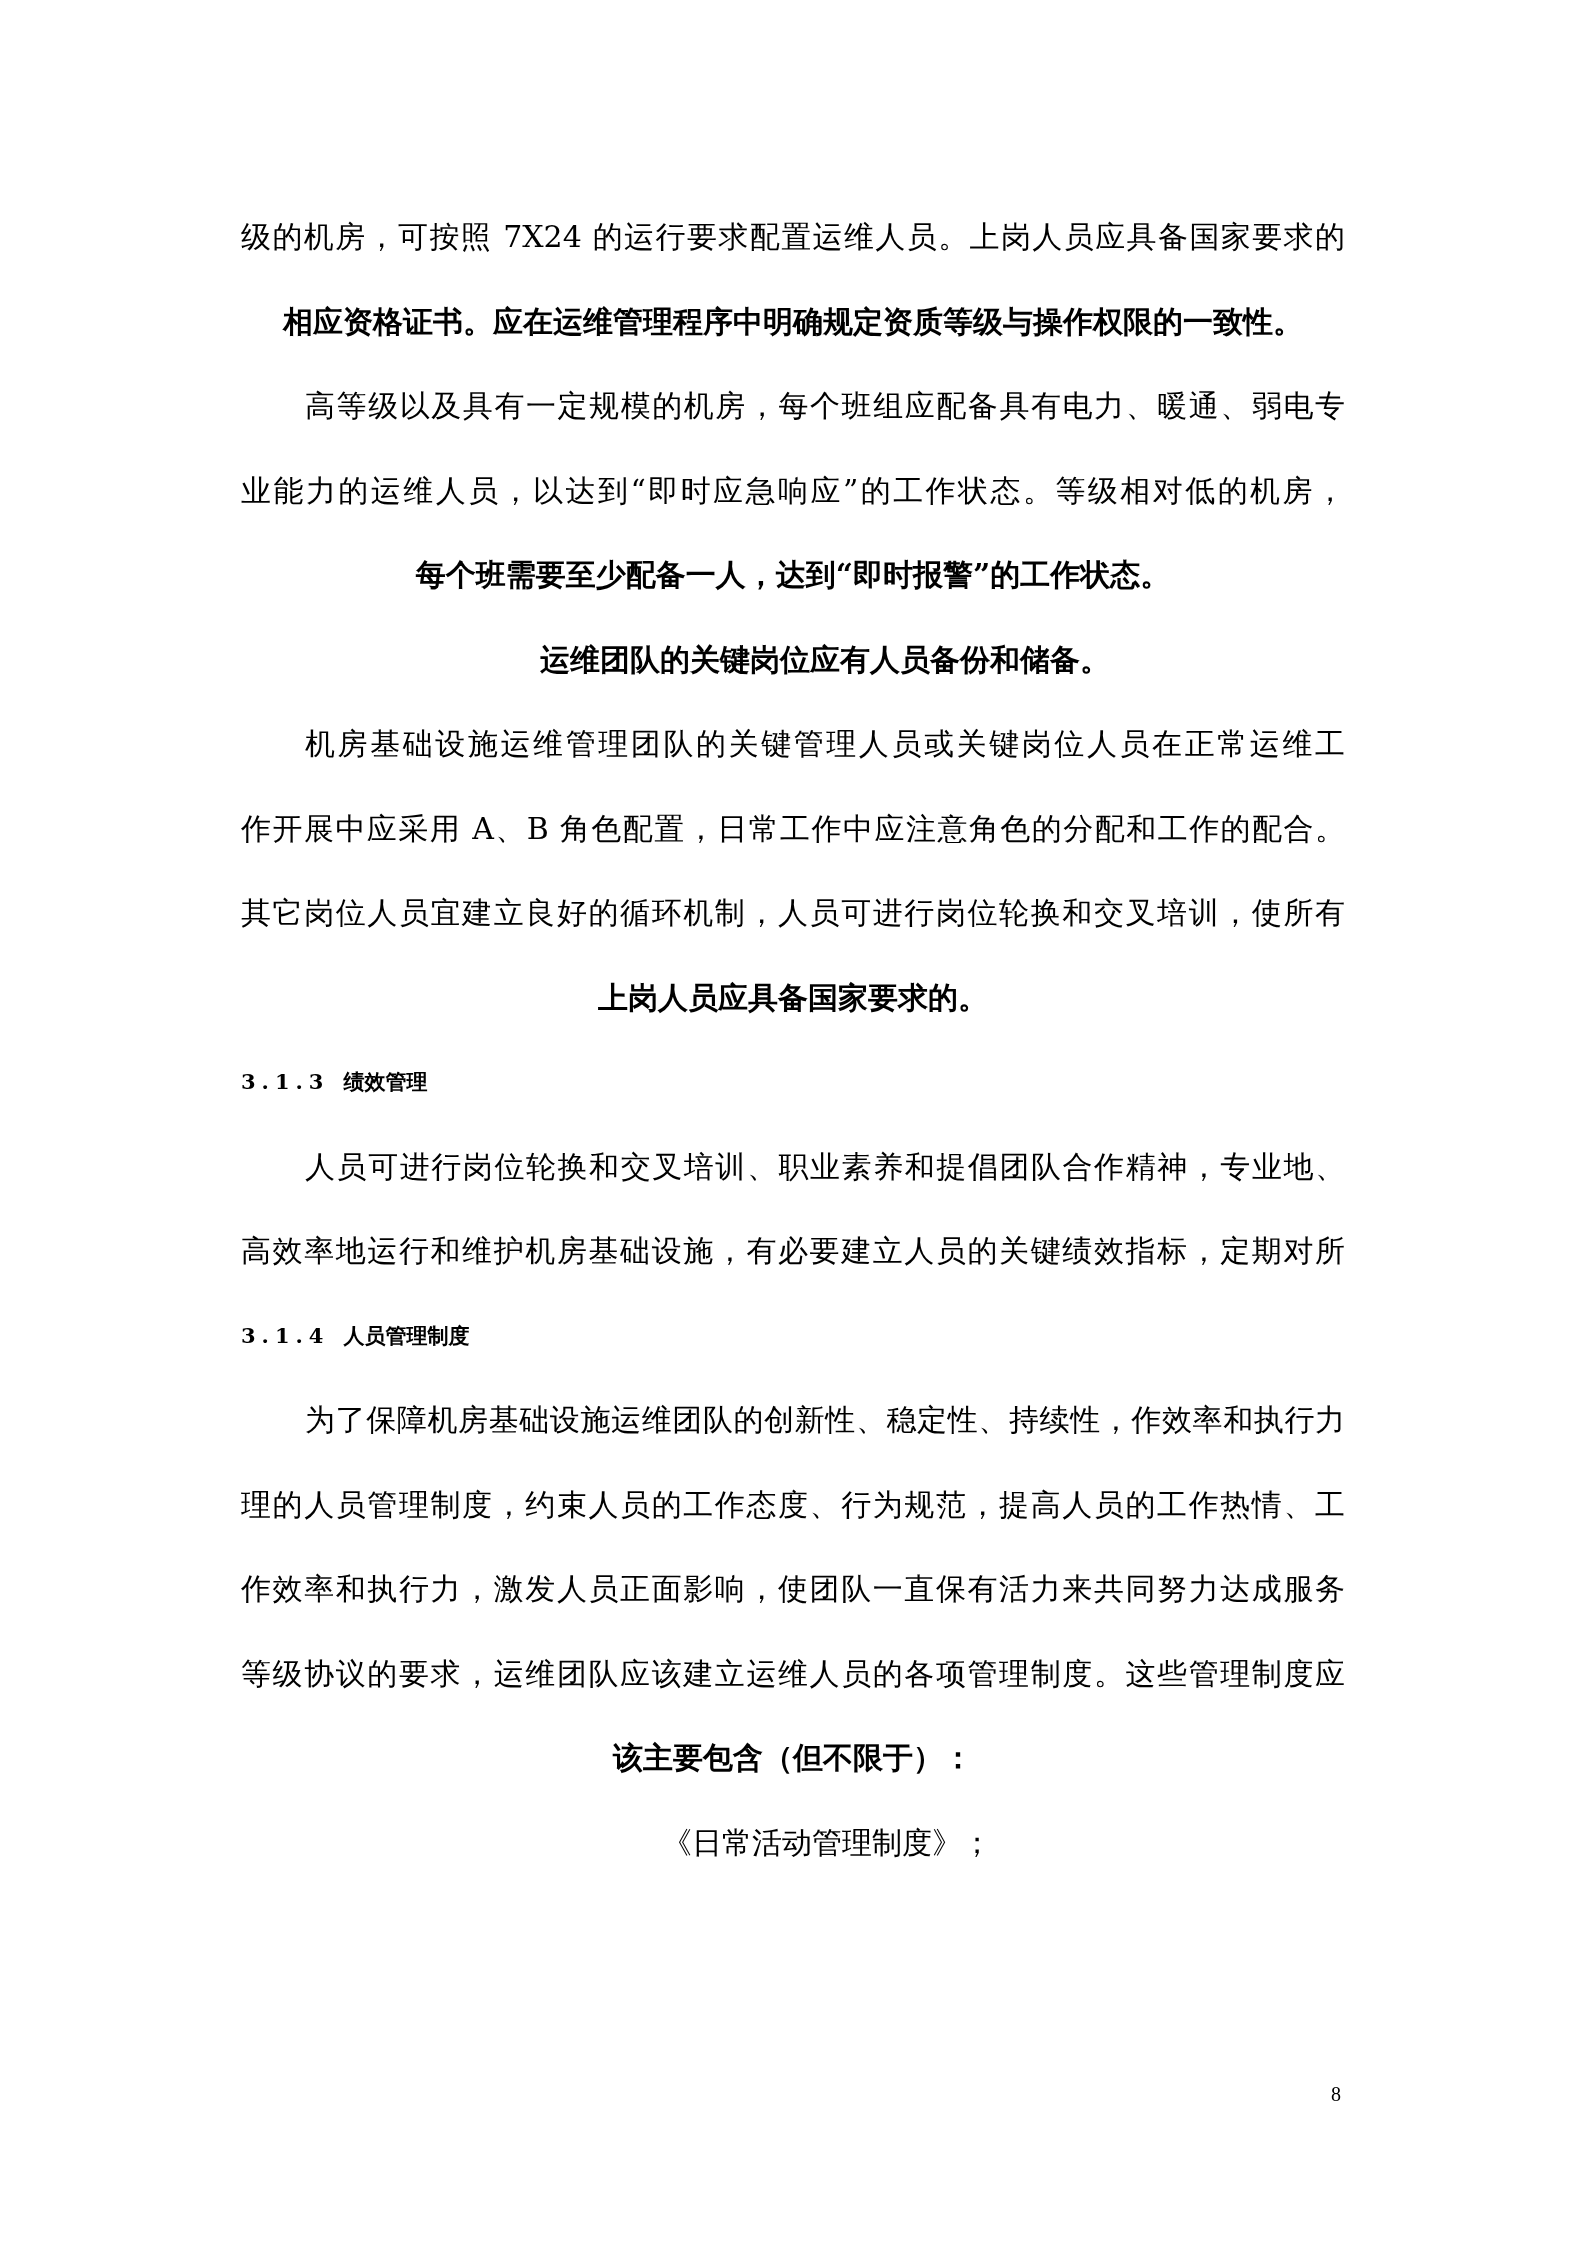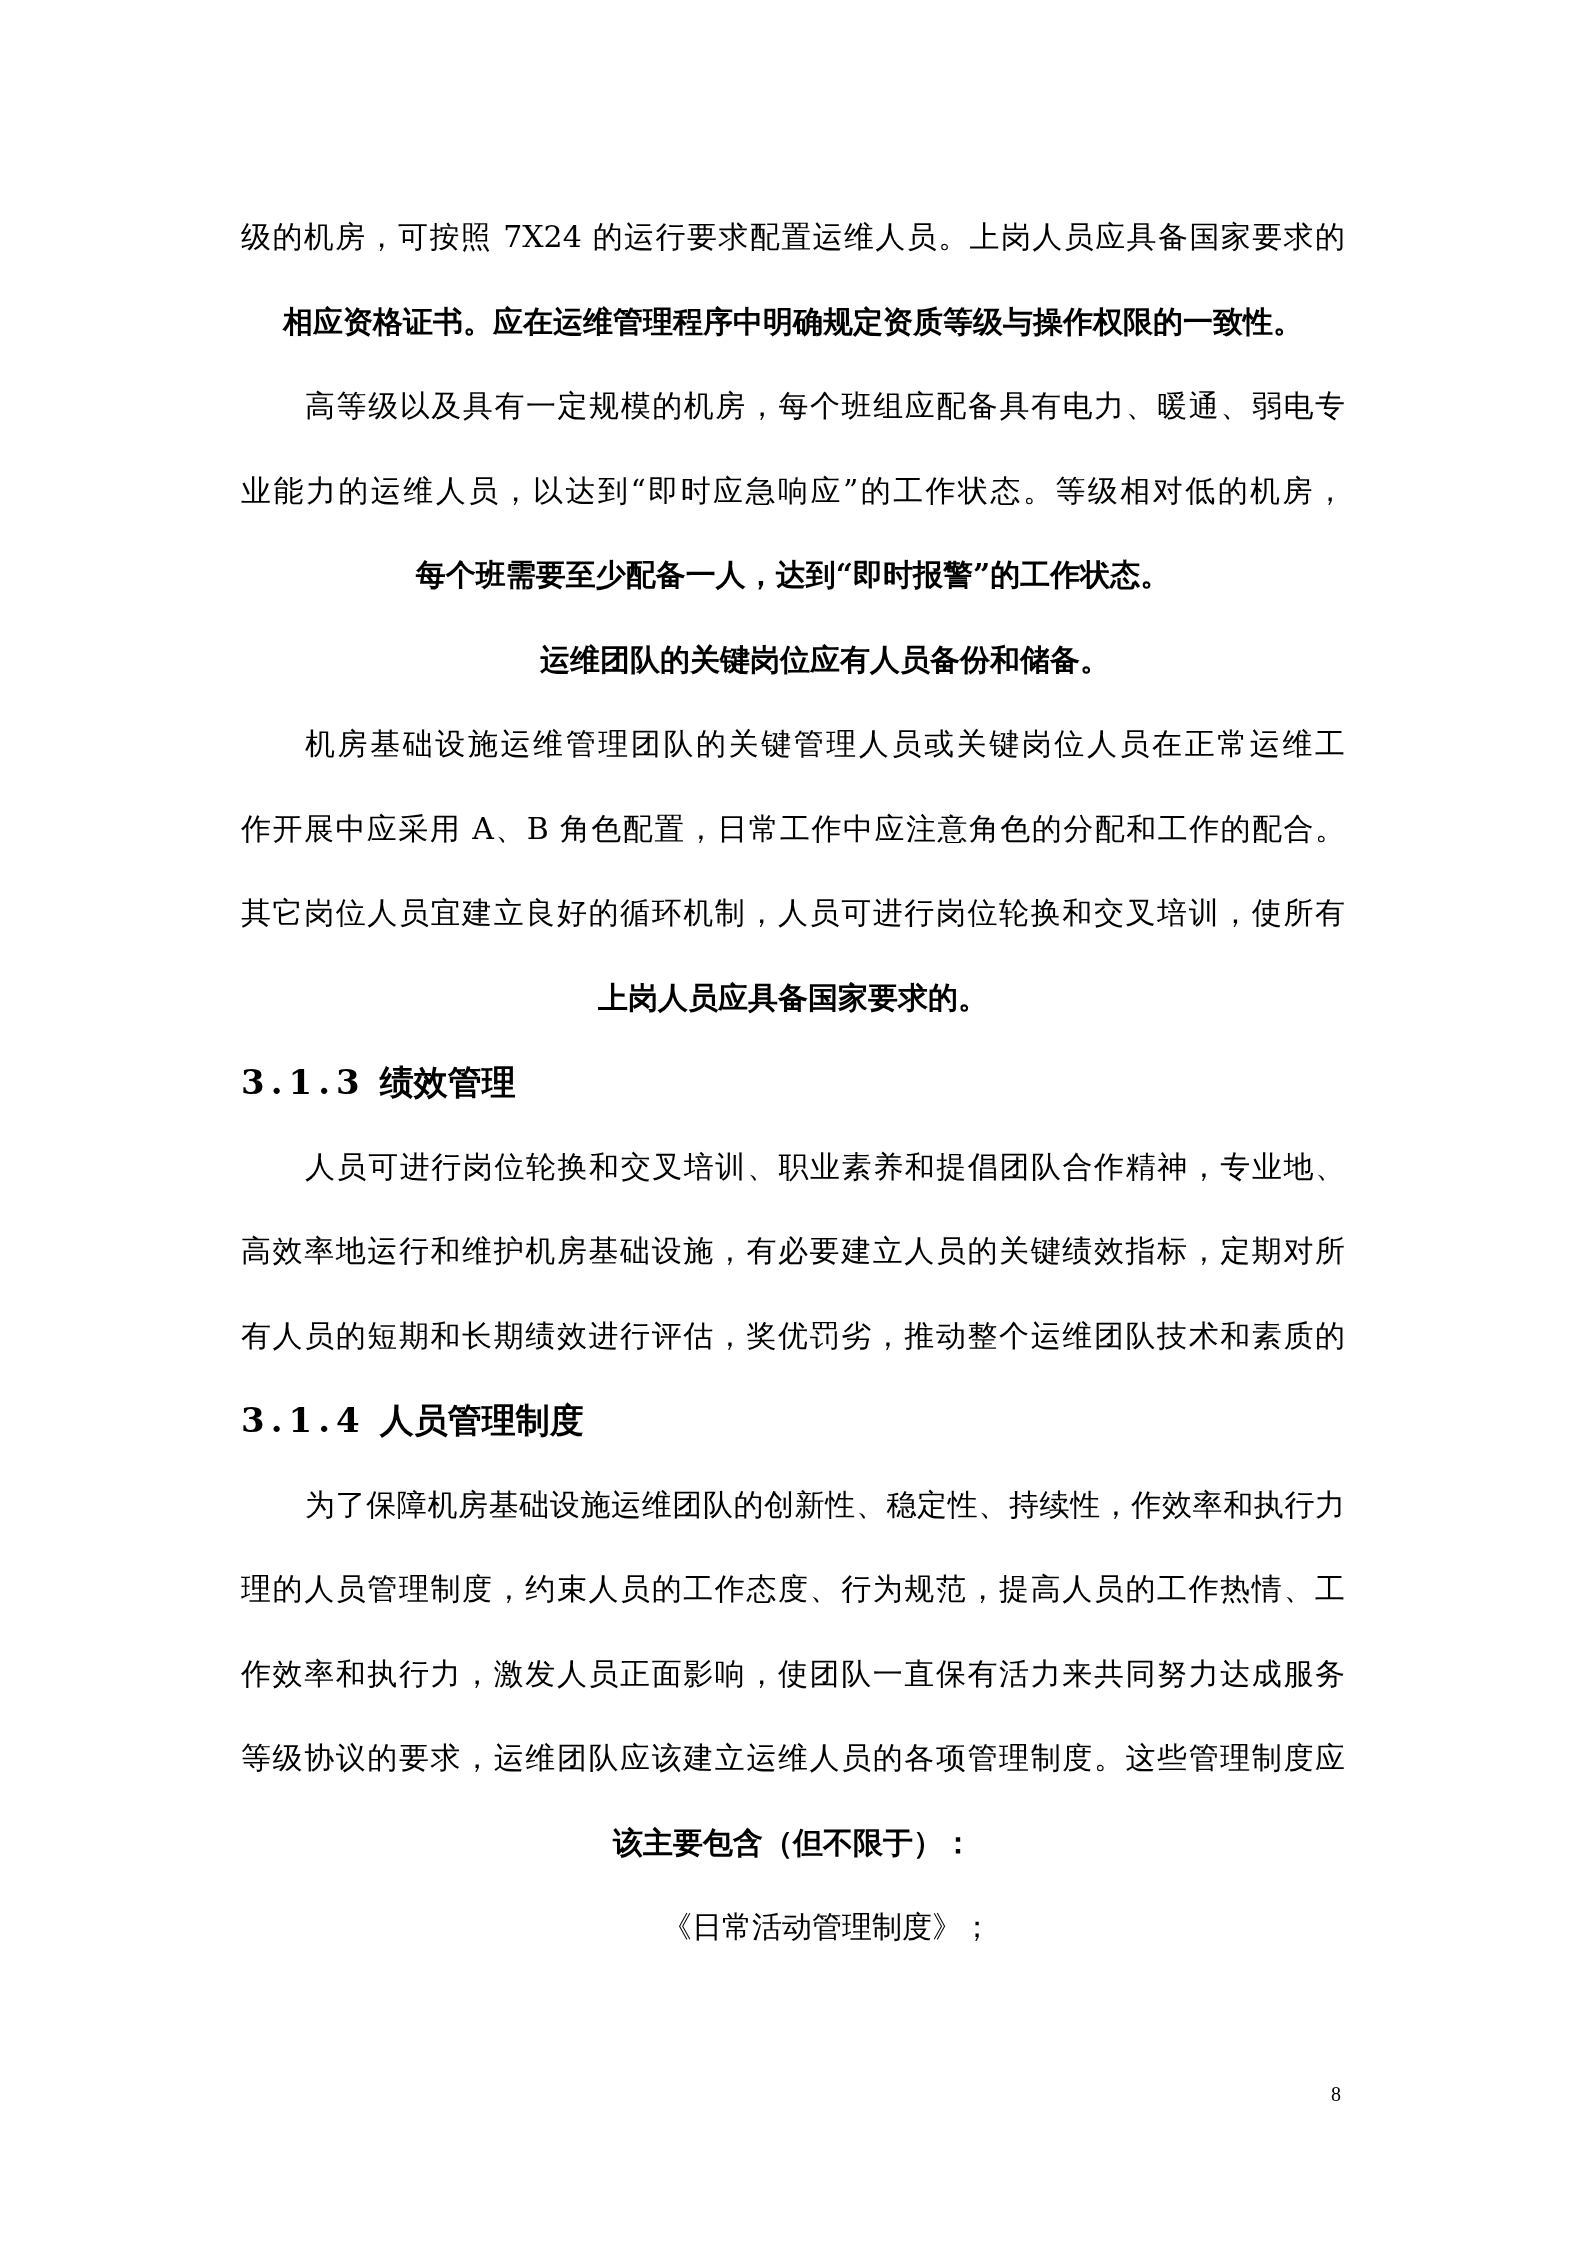--- a/index.html
+++ b/index.html
@@ -5,21 +5,21 @@
   html, body { margin: 0; padding: 0; background: #ffffff; }
   body { width: 1586px; height: 2245px; position: relative; overflow: hidden;
          font-family: "DejaVu Serif", "Liberation Serif", serif; color: #000; }
   .page { position: absolute; left: 0; top: 0; width: 1402px; height: 2245px; background: #fff; }
   .content { position: absolute; left: 241px; top: 195px; width: 1104px; }
   .line { height: 84.5px; line-height: 84.5px; font-size: 30px; white-space: nowrap;
           overflow: visible; }
   .full { text-align: justify; text-align-last: justify; }
   .last { text-align: center; font-weight: bold; }
   .indent { padding-left: 64px; }
-  .heading { font-weight: bold; font-size: 34px; }
+  .heading { font-weight: bold; font-size: 21px; }
   .heading .num { letter-spacing: 6px; margin-right: 14px; }
   .bullet-line { padding-left: 68px; display: flex; align-items: center; flex-direction: column; }
   .bullet-dot { display: inline-block; width: 22px; height: 22px; border-radius: 50%;
                 background: #000; margin-right: 28px; }
   .page-number { position: absolute; left: 1331px; top: 2083px; font-size: 20px;
                  font-family: "Liberation Serif", serif; }
 </style>
 </head>
 <body>
 
@@ -38,21 +38,20 @@
     <div class="line full indent">机房基础设施运维管理团队的关键管理人员或关键岗位人员在正常运维工</div>
     <div class="line full">作开展中应采用 A、B 角色配置，日常工作中应注意角色的分配和工作的配合。</div>
     <div class="line full">其它岗位人员宜建立良好的循环机制，人员可进行岗位轮换和交叉培训，使所有</div>
     <div class="line last">上岗人员应具备国家要求的。</div>
 
     <div class="line heading">
       <span class="num">3.1.3</span><span>绩效管理</span>
     </div>
     <div class="line full indent">人员可进行岗位轮换和交叉培训、职业素养和提倡团队合作精神，专业地、</div>
     <div class="line full">高效率地运行和维护机房基础设施，有必要建立人员的关键绩效指标，定期对所</div>
-    <div class="line full">有人员的短期和长期绩效进行评估，奖优罚劣，推动整个运维团队技术和素质的</div>
 
     <div class="line heading">
       <span class="num">3.1.4</span><span>人员管理制度</span>
     </div>
     <div class="line full indent">为了保障机房基础设施运维团队的创新性、稳定性、持续性，作效率和执行力</div>
     <div class="line full">理的人员管理制度，约束人员的工作态度、行为规范，提高人员的工作热情、工</div>
     <div class="line full">作效率和执行力，激发人员正面影响，使团队一直保有活力来共同努力达成服务</div>
     <div class="line full">等级协议的要求，运维团队应该建立运维人员的各项管理制度。这些管理制度应</div>
     <div class="line last">该主要包含（但不限于）：</div>
 

